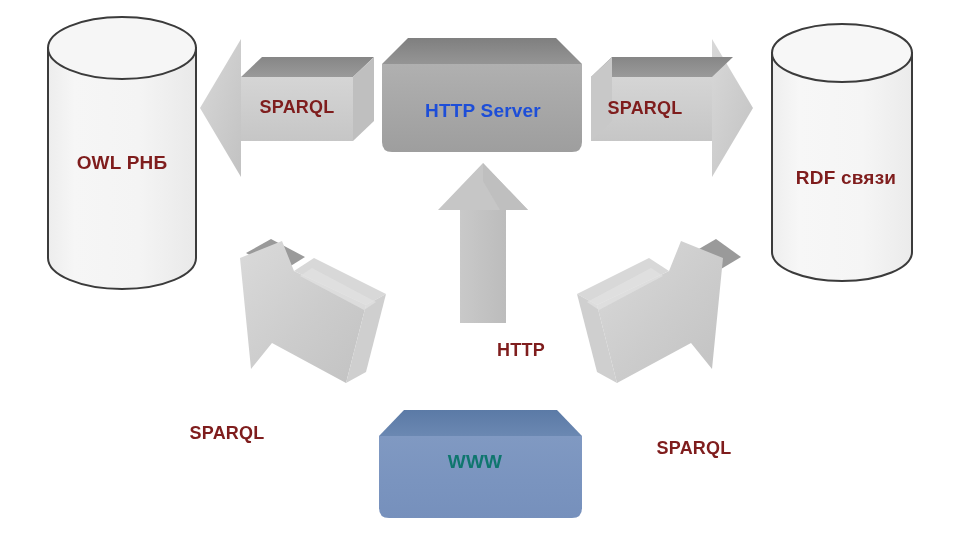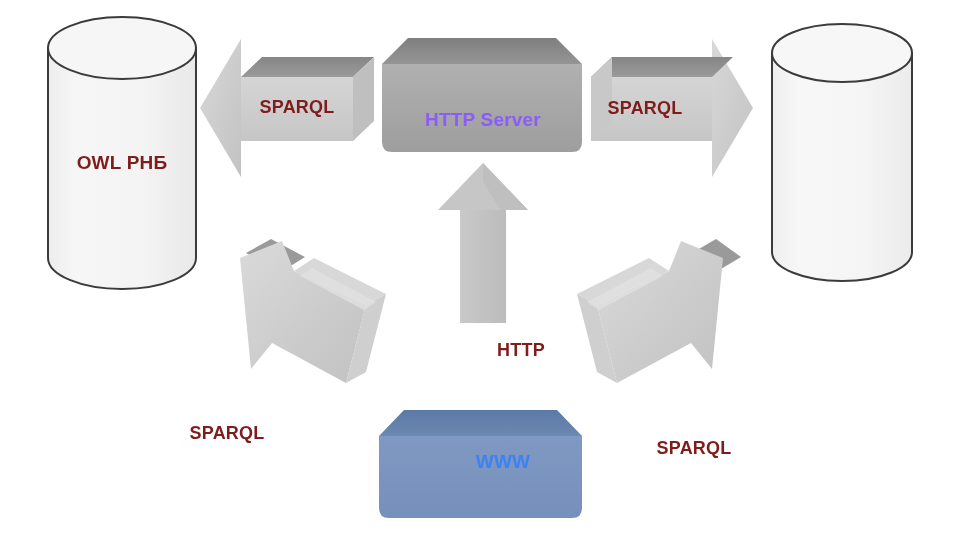--- a/index.html
+++ b/index.html
@@ -192,24 +192,25 @@
                Z" fill="url(#gradDiagFace)"></path>
 
       <path d="M669,271 L649,258 L577,294 L597,305 Z" fill="#d8d8d8"></path>
       <path d="M597,305 L577,294 L597,372 L617,383 Z" fill="#cfcfcf"></path>
       <path d="M663,276 L651,268 L587,302 L599,310 Z" fill="#e2e2e2" opacity="0.7"></path>
     </g>
   </svg>
 
   <div class="lbl lbl-node lbl-center" style="left:122px; top:163px;text-align:right;">OWL РНБ</div>
 
-  <div class="lbl lbl-node lbl-center" style="left:483px; top:120px; color:#8b5cf6;">HTTP Server</div>
-
-
-  <div class="lbl lbl-node lbl-center" style="left:475px; top:462px; color:#3b82f6;margin-left:28px;">WWW</div>
+  <div class="lbl lbl-node lbl-center" style="left:483px; top:111px; color:#1d4ed8;">HTTP Server</div>
+
+  <div class="lbl lbl-node lbl-center" style="left:846px; top:178px;">RDF связи</div>
+
+  <div class="lbl lbl-node lbl-center" style="left:475px; top:462px; color:#0f766e;">WWW</div>
 
   <div class="lbl lbl-flow lbl-center" style="left:297px; top:107px;">SPARQL</div>
 
   <div class="lbl lbl-flow lbl-center" style="left:645px; top:108px;">SPARQL</div>
 
   <div class="lbl lbl-flow lbl-center" style="left:477px; top:350px;margin-left:44px;">HTTP</div>
 
   <div class="lbl lbl-flow lbl-center" style="left:227px; top:433px;">SPARQL</div>
 
   <div class="lbl lbl-flow lbl-center" style="left:694px; top:448px;">SPARQL</div>

